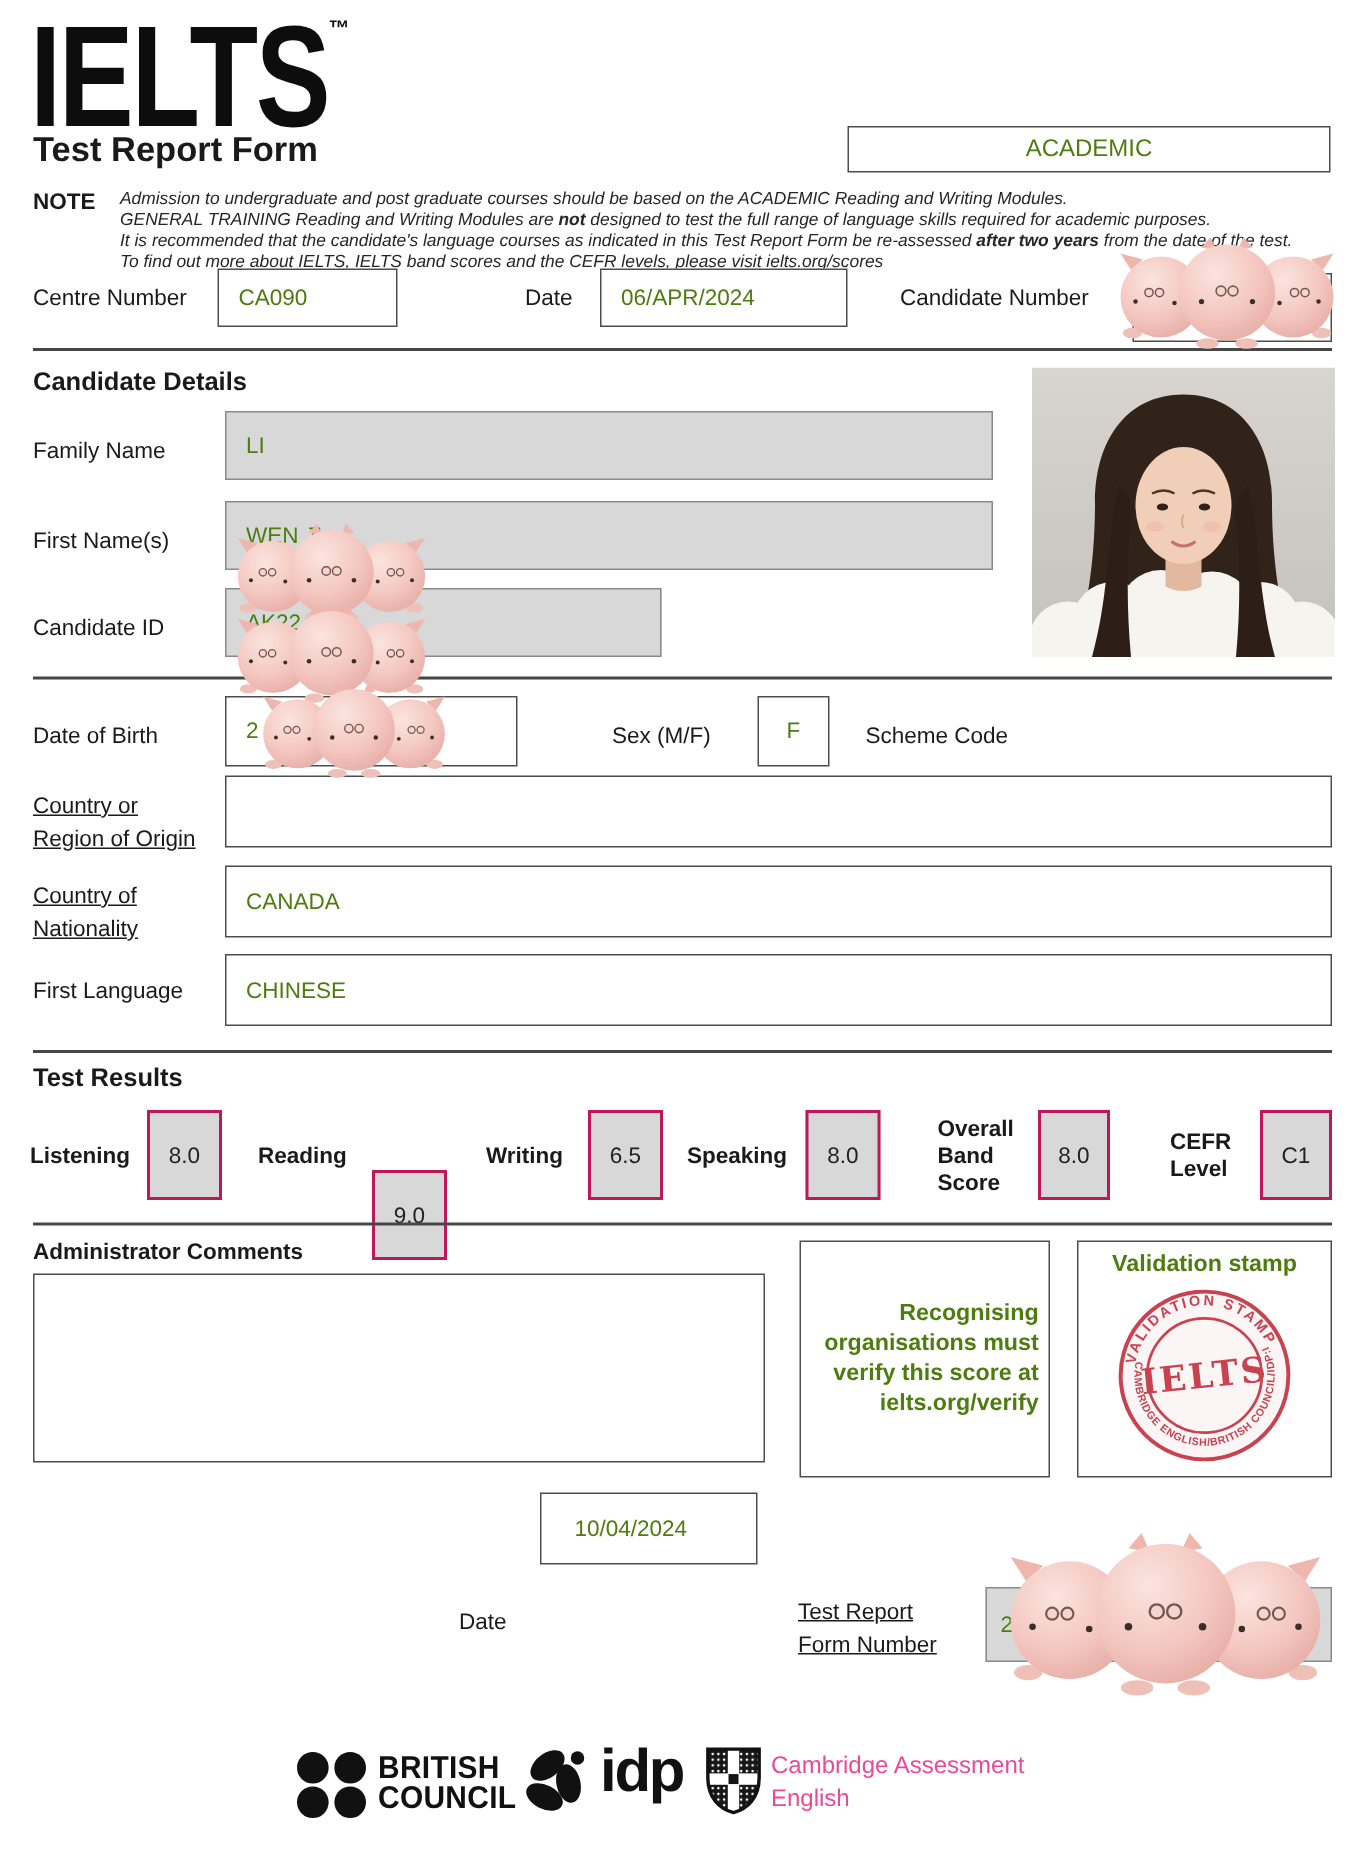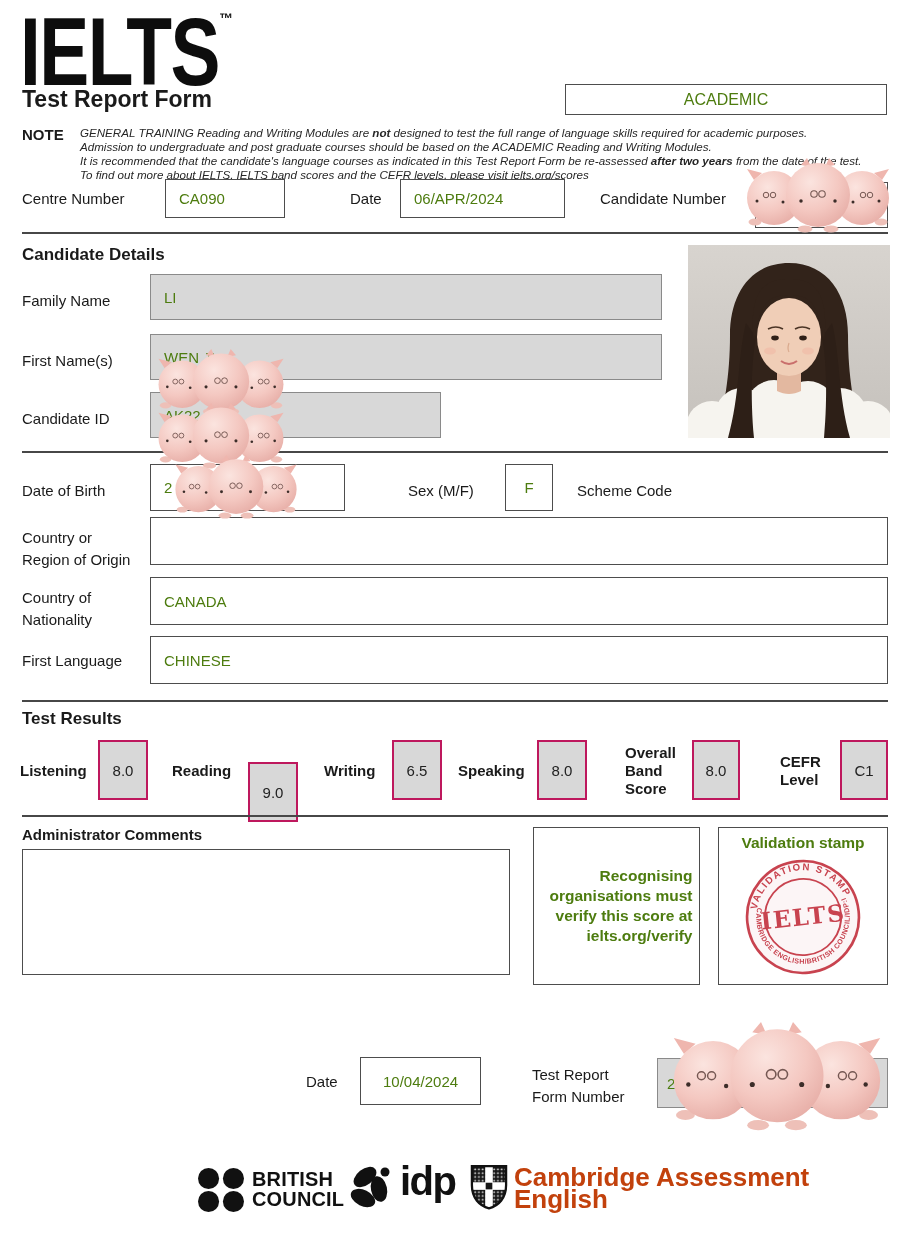--- a/index.html
+++ b/index.html
@@ -4,21 +4,21 @@
 <style>
   * { margin:0; padding:0; box-sizing:border-box; }
   html,body { background:#ffffff; }
   #page {
     position:relative; width:900px; height:1242px; margin:0 auto;
     background:#ffffff; overflow:hidden;
     font-family:"Liberation Sans", sans-serif; color:#1a1a1a;padding-left:17px;
   }
   .abs { position:absolute; }
   .lbl { position:absolute; font-size:15px; color:#1a1a1a; white-space:nowrap; }
-  .lbl2 { line-height:22px; }
+  .lbl2 { line-height:22px;text-decoration:underline; }
   .box {
     position:absolute; border:1.6px solid #4d4d4d; background:#fff;
     display:flex; align-items:center; font-size:15px; color:#4d7c0f;
   }
   .pad { padding-left:13px; }
   .center { justify-content:center; }
   .gray { background:#d8d8d8; border:1px solid #8a8a8a; }
   .hr { position:absolute; left:22px; width:866px; height:2px; background:#474747; }
   .sect { position:absolute; font-size:17px; font-weight:700; }
   .score-lbl { position:absolute; font-size:15px; font-weight:700; white-space:nowrap; line-height:18px; }
@@ -28,21 +28,21 @@
   }
   .pig { position:absolute; z-index:6; }
   .logo-ielts {
     position:absolute; left:20px; top:6px; font-size:96px; font-weight:800;
     letter-spacing:-2px; color:#0d0d0d; transform:scaleX(0.78); transform-origin:left top; line-height:0.95;
   }
   .note-line { font-size:11.6px; font-style:italic; line-height:14px; color:#262626; white-space:nowrap; }
   .note-line b { font-weight:700; }
   .bc-text { position:absolute; font-size:21px; font-weight:700; line-height:20px; letter-spacing:0.2px;
              transform:scaleX(0.95); transform-origin:left top; color:#111; }
-  .camb-text { position:absolute; font-size:26px; font-weight:700; line-height:21.5px; color:#c2410c; }
+  .camb-text { position:absolute; font-size:16px; font-weight:400; line-height:21.5px; color:#ec4899; }
   .idp-text { position:absolute; font-size:40px; font-weight:700; letter-spacing:-1.5px; color:#111; }
 </style>
 </head>
 <body>
 
 <svg width="0" height="0" style="position:absolute" aria-hidden="true">
   <defs>
     <radialGradient id="pg" cx="0.38" cy="0.3" r="0.8">
       <stop offset="0" stop-color="#fbe4df"></stop>
       <stop offset="0.55" stop-color="#f4c8c1"></stop>
@@ -92,28 +92,28 @@
 
   <div class="logo-ielts">IELTS</div>
   <div class="abs" style="left:219px;top:10px;font-size:14px;font-weight:700;color:#0d0d0d">™</div>
   <div class="abs" style="left:22px;top:86px;font-size:23px;font-weight:700">Test Report Form</div>
   <div class="box center" style="left:565px;top:84px;width:322px;height:31px;font-size:16px">
     <span>ACADEMIC</span>
   </div>
 
   <div class="abs" style="left:22px;top:126px;font-size:15px;font-weight:800">NOTE</div>
   <div class="abs" style="left:80px;top:126px">
+    <div class="note-line"><span>Admission to undergraduate and post graduate courses should be based on the ACADEMIC Reading and Writing Modules.</span></div>
     <div class="note-line"><span>GENERAL TRAINING Reading and Writing Modules are </span><b>not</b><span> designed to test the full range of language skills required for academic purposes.</span></div>
-    <div class="note-line"><span>Admission to undergraduate and post graduate courses should be based on the ACADEMIC Reading and Writing Modules.</span></div>
     <div class="note-line"><span>It is recommended that the candidate's language courses as indicated in this Test Report Form be re-assessed </span><b>after two years</b><span> from the date of the test.</span></div>
     <div class="note-line"><span>To find out more about IELTS, IELTS band scores and the CEFR levels, please visit ielts.org/scores</span></div>
   </div>
 
   <div class="lbl" style="left:22px;top:190px">Centre Number</div>
-  <div class="box pad" style="left:165px;top:179px;width:120px;height:39px">
+  <div class="box pad" style="left:145px;top:179px;width:120px;height:39px">
     <span>CA090</span>
   </div>
   <div class="lbl" style="left:350px;top:190px">Date</div>
   <div class="box pad" style="left:400px;top:179px;width:165px;height:39px">
     <span>06/APR/2024</span>
   </div>
   <div class="lbl" style="left:600px;top:190px">Candidate Number</div>
   <div class="box pad" style="left:755px;top:182px;width:133px;height:46px">
     <span></span>
   </div>
@@ -215,21 +215,21 @@
   <div class="hr" style="top:700px"></div>
 
   <div class="sect" style="left:22px;top:709px">Test Results</div>
 
   <div class="score-lbl" style="left:20px;top:762px">Listening</div>
   <div class="score-box" style="left:98px;top:740px">
     <span>8.0</span>
   </div>
 
   <div class="score-lbl" style="left:172px;top:762px">Reading</div>
-  <div class="score-box" style="left:248px;top:762px">
+  <div class="score-box" style="left:248px;top:780px">
     <span>9.0</span>
   </div>
 
   <div class="score-lbl" style="left:324px;top:762px">Writing</div>
   <div class="score-box" style="left:392px;top:740px">
     <span>6.5</span>
   </div>
 
   <div class="score-lbl" style="left:458px;top:762px">Speaking</div>
   <div class="score-box" style="left:537px;top:740px">
@@ -277,21 +277,21 @@
         </text>
         <text font-size="7" font-weight="700" letter-spacing="0.4" font-family="Liberation Sans, sans-serif" fill="#c8434f">
           <textPath href="#arcBot" startOffset="2">CAMBRIDGE ENGLISH/BRITISH COUNCIL/IDP:IA</textPath>
         </text>
         <text x="60" y="68" text-anchor="middle" font-size="23" font-weight="700" letter-spacing="1.5" font-family="DejaVu Serif, serif" fill="#c8434f">IELTS</text>
       </g>
     </svg>
   </div>
 
   <div class="lbl" style="left:306px;top:1073px">Date</div>
-  <div class="box" style="left:360px;top:1057px;width:121px;height:48px;padding-left:22px">
+  <div class="box" style="left:360px;top:995px;width:145px;height:48px;padding-left:22px">
     <span>10/04/2024</span>
   </div>
 
   <div class="lbl lbl2" style="left:532px;top:1064px">
     <div>Test Report</div>
     <div>Form Number</div>
   </div>
   <div class="box gray" style="left:657px;top:1058px;width:231px;height:50px;padding-left:9px">
     <span>2</span>
   </div>

